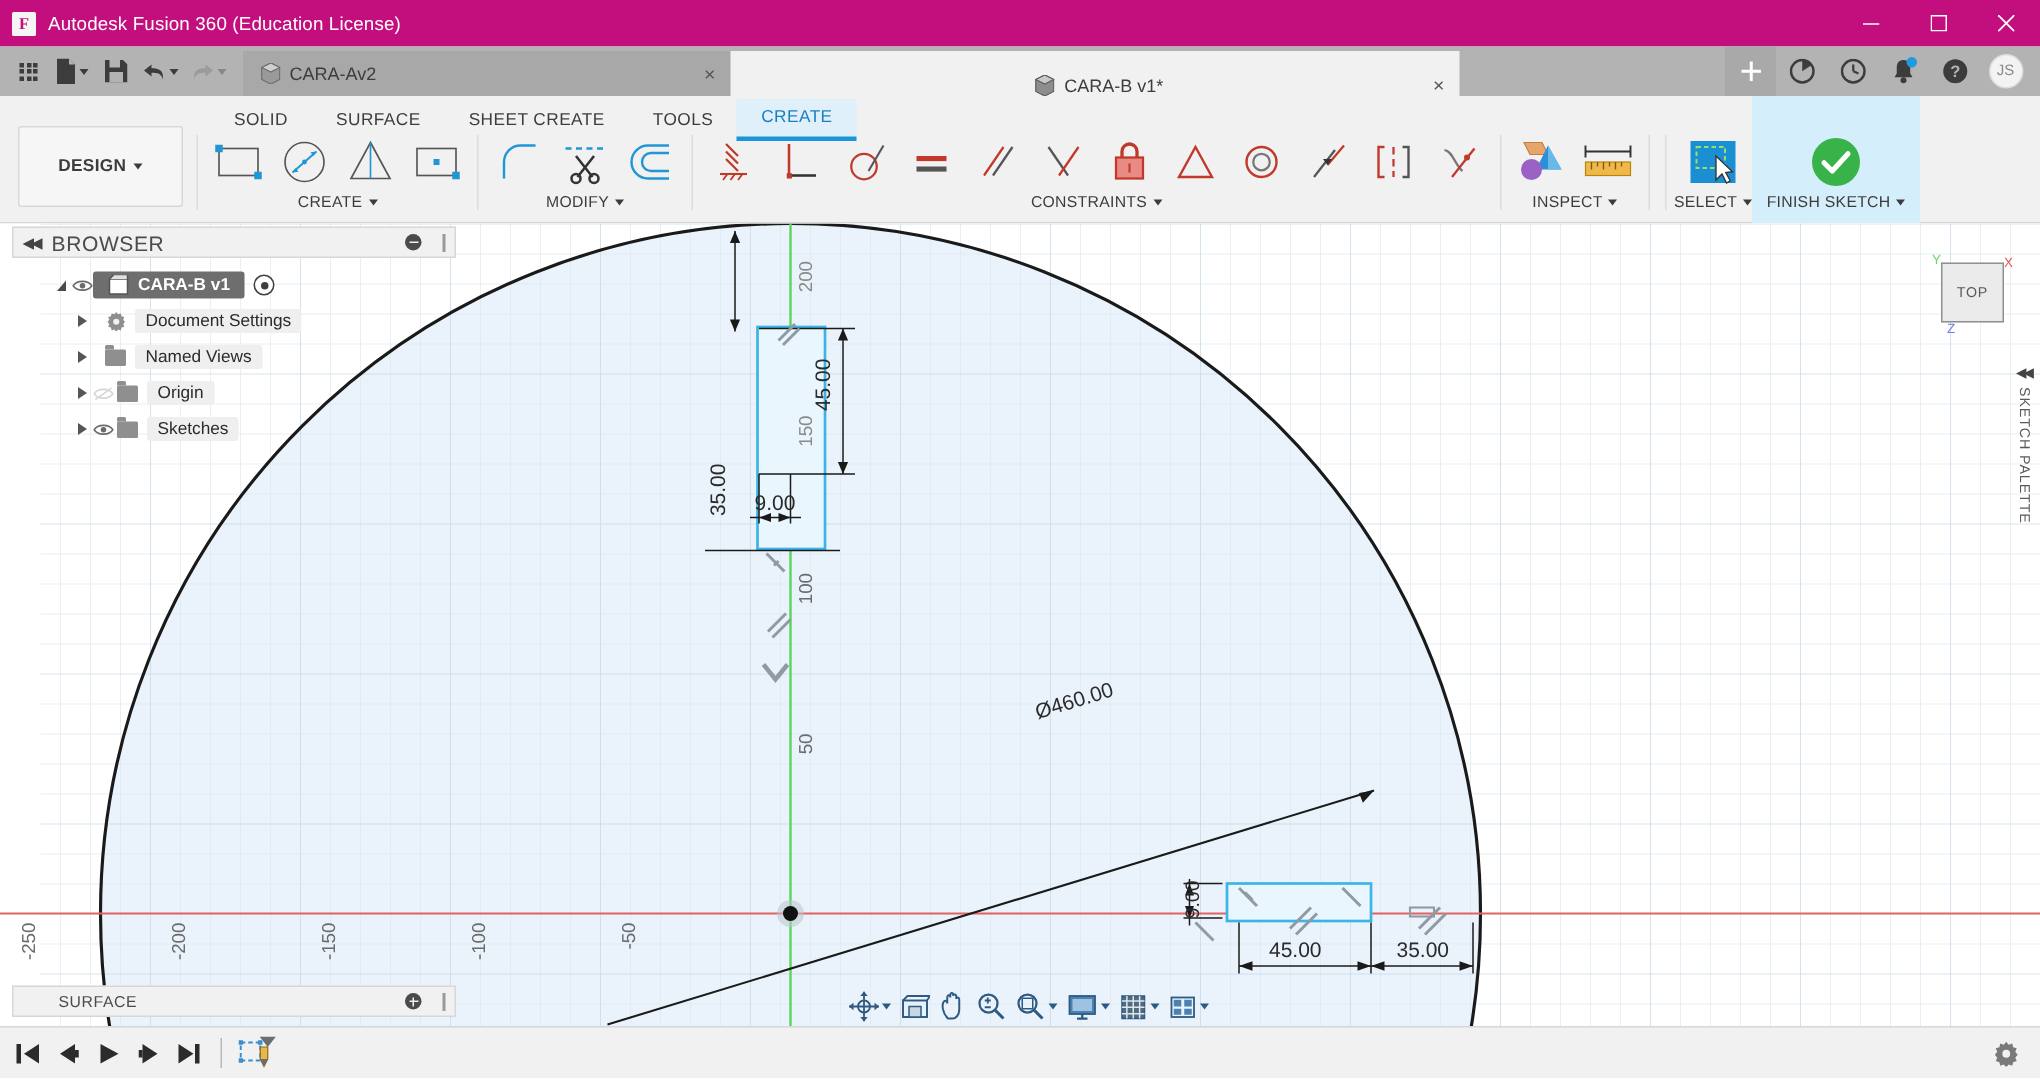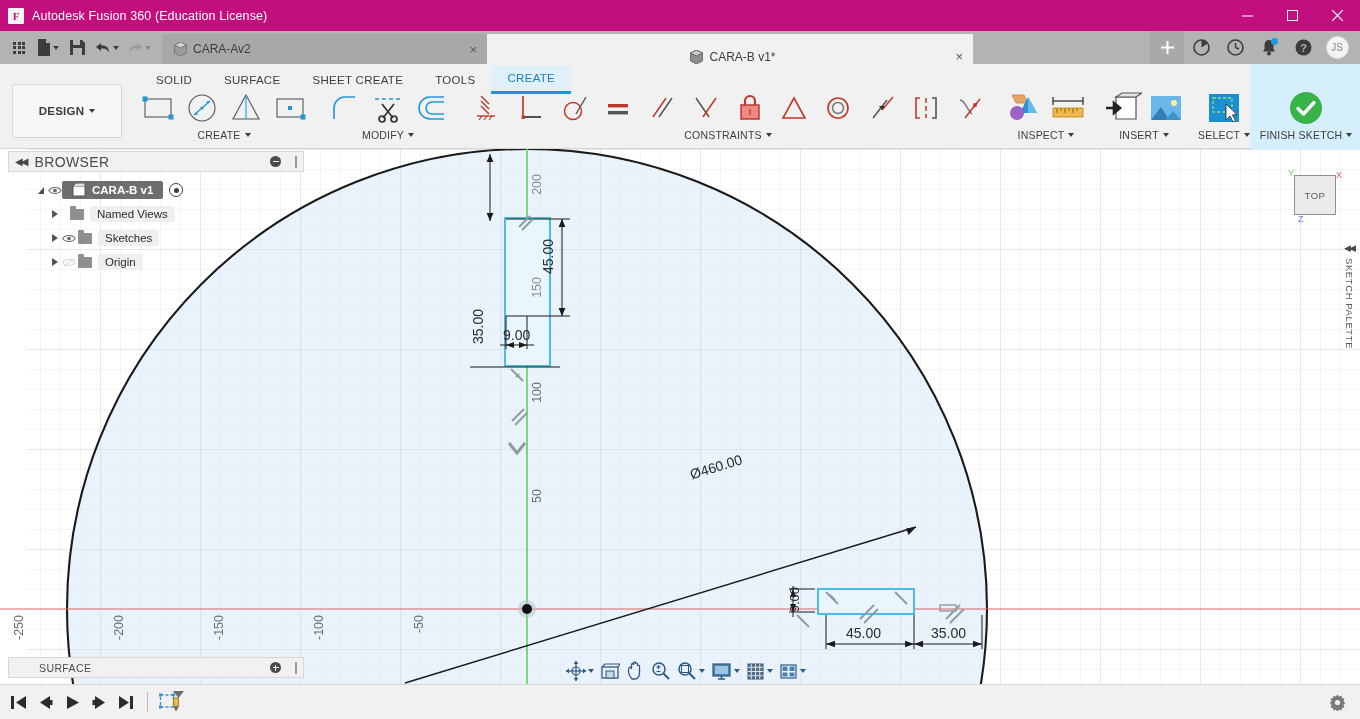--- a/index.html
+++ b/index.html
@@ -529,43 +529,20 @@
           </div>
         </div>
         <div class="plabel">
           <span>INSPECT</span>
           <span class="caret-d"></span>
         </div>
       </div>
 
       <div class="sep"></div>
 
-      <div class="panel">
-        <div class="row">
-          <div class="tool">
-            <svg width="40" height="34" viewBox="0 0 40 34">
-                <path d="M14 6 L34 6 L34 28 L14 28 Z" fill="#fff" stroke="#555" stroke-width="1.2"></path>
-                <path d="M14 6 L20 2 L40 2 L34 6 Z" fill="#e4e4e4" stroke="#555" stroke-width="1.2"></path>
-                <path d="M4 17 L16 17 M12 12 L18 17 L12 22 Z" stroke="#222" stroke-width="2.6" fill="#222"></path>
-              </svg>
-          </div>
-          <div class="tool">
-            <svg width="38" height="32" viewBox="0 0 38 32">
-                <rect x="4" y="4" width="30" height="24" fill="#6bb8e8"></rect>
-                <circle cx="27" cy="11" r="3" fill="#fdf0a0"></circle>
-                <path d="M4 28 L14 15 L22 28 Z" fill="#2e7fb8"></path>
-                <path d="M18 28 L26 19 L34 28 Z" fill="#3f93cc"></path>
-              </svg>
-          </div>
-        </div>
-        <div class="plabel">
-          <span>INSERT</span>
-          <span class="caret-d"></span>
-        </div>
-      </div>
 
       <div class="sep"></div>
 
       <div class="panel">
         <div class="row">
           <div class="tool">
             <svg width="36" height="34" viewBox="0 0 36 34">
                 <rect x="3" y="3" width="30" height="28" fill="#1a8fd4"></rect>
                 <rect x="7" y="7" width="19" height="14" fill="none" stroke="#9ade6f" stroke-width="1.3" stroke-dasharray="3,2"></rect>
                 <path d="M20 13 L20 29 L24 25 L27 31 L29.5 29.5 L26.5 24 L31 23.5 Z" fill="#fff" stroke="#333" stroke-width="0.9"></path>
@@ -732,61 +709,73 @@
       <span class="node-chip">
         <svg width="14" height="14" viewBox="0 0 14 14">
             <rect x="1" y="3" width="12" height="10" fill="#fff" stroke="#555" stroke-width="1"></rect>
             <path d="M1 3 L4 0 L13 0 L13 3" fill="#e0e0e0" stroke="#555" stroke-width="1"></path>
           </svg>
         <span>CARA-B v1</span>
       </span>
       <span class="target-ico" style="margin-left:6px"></span>
     </div>
 
+    <div class="tree-row" style="padding-left:40px">
+      <span class="tw">
+          <span class="tri"></span>
+        </span>
+      <span class="tw" style="margin-left:8px">
+        <svg class="gear" viewBox="0 0 14 14">
+            <path d="M7 0 l1.3 1.6 2-.6 .5 2 2 .6 -.8 1.9 1.3 1.6 -1.3 1.6 .8 1.9 -2 .6 -.5 2 -2-.6 -1.3 1.6 -1.3-1.6 -2 .6 -.5-2 -2-.6 .8-1.9 -1.3-1.6 1.3-1.6 -.8-1.9 2-.6 .5-2 2 .6 z" fill="#8f8f8f"></path>
+            <circle cx="7" cy="7" r="2.2" fill="#f1f1f1"></circle>
+          </svg>
+      </span>
+      <span class="node-txt" style="margin-left:6px">Document Settings</span>
+    </div>
 
     <div class="tree-row" style="padding-left:40px">
       <span class="tw">
           <span class="tri"></span>
         </span>
       <span class="tw" style="margin-left:8px">
           <span class="folder"></span>
         </span>
       <span class="node-txt" style="margin-left:6px">Named Views</span>
     </div>
 
     <div class="tree-row" style="padding-left:40px">
       <span class="tw">
           <span class="tri"></span>
         </span>
+      <span class="tw" style="opacity:.4">
+        <svg class="eye" viewBox="0 0 18 12">
+            <path d="M1 6 C4 1 14 1 17 6 C14 11 4 11 1 6 Z" fill="none" stroke="#9b9b9b" stroke-width="1.3"></path>
+            <line x1="2" y1="11" x2="16" y2="1" stroke="#9b9b9b" stroke-width="1.3"></line>
+          </svg>
+      </span>
+      <span class="tw" style="margin-left:2px">
+          <span class="folder"></span>
+        </span>
+      <span class="node-txt" style="margin-left:6px">Origin</span>
+    </div>
+
+    <div class="tree-row" style="padding-left:40px">
+      <span class="tw">
+          <span class="tri"></span>
+        </span>
       <span class="tw">
         <svg class="eye" viewBox="0 0 18 12">
             <path d="M1 6 C4 1 14 1 17 6 C14 11 4 11 1 6 Z" fill="none" stroke="#6b6b6b" stroke-width="1.3"></path>
             <circle cx="9" cy="6" r="2.4" fill="#6b6b6b"></circle>
           </svg>
       </span>
       <span class="tw" style="margin-left:2px">
           <span class="folder"></span>
         </span>
       <span class="node-txt" style="margin-left:6px">Sketches</span>
-    </div>
-
-    <div class="tree-row" style="padding-left:40px">
-      <span class="tw">
-          <span class="tri"></span>
-        </span>
-      <span class="tw" style="opacity:.4">
-        <svg class="eye" viewBox="0 0 18 12">
-            <path d="M1 6 C4 1 14 1 17 6 C14 11 4 11 1 6 Z" fill="none" stroke="#9b9b9b" stroke-width="1.3"></path>
-            <line x1="2" y1="11" x2="16" y2="1" stroke="#9b9b9b" stroke-width="1.3"></line>
-          </svg>
-      </span>
-      <span class="tw" style="margin-left:2px">
-          <span class="folder"></span>
-        </span>
-      <span class="node-txt" style="margin-left:6px">Origin</span>
     </div>
   </div>
 
   <div class="comments">
     <span class="bt" style="margin-left:24px">SURFACE</span>
     <span class="circ-plus"></span>
     <span class="grip"></span>
   </div>
 
   <div class="navbar">

